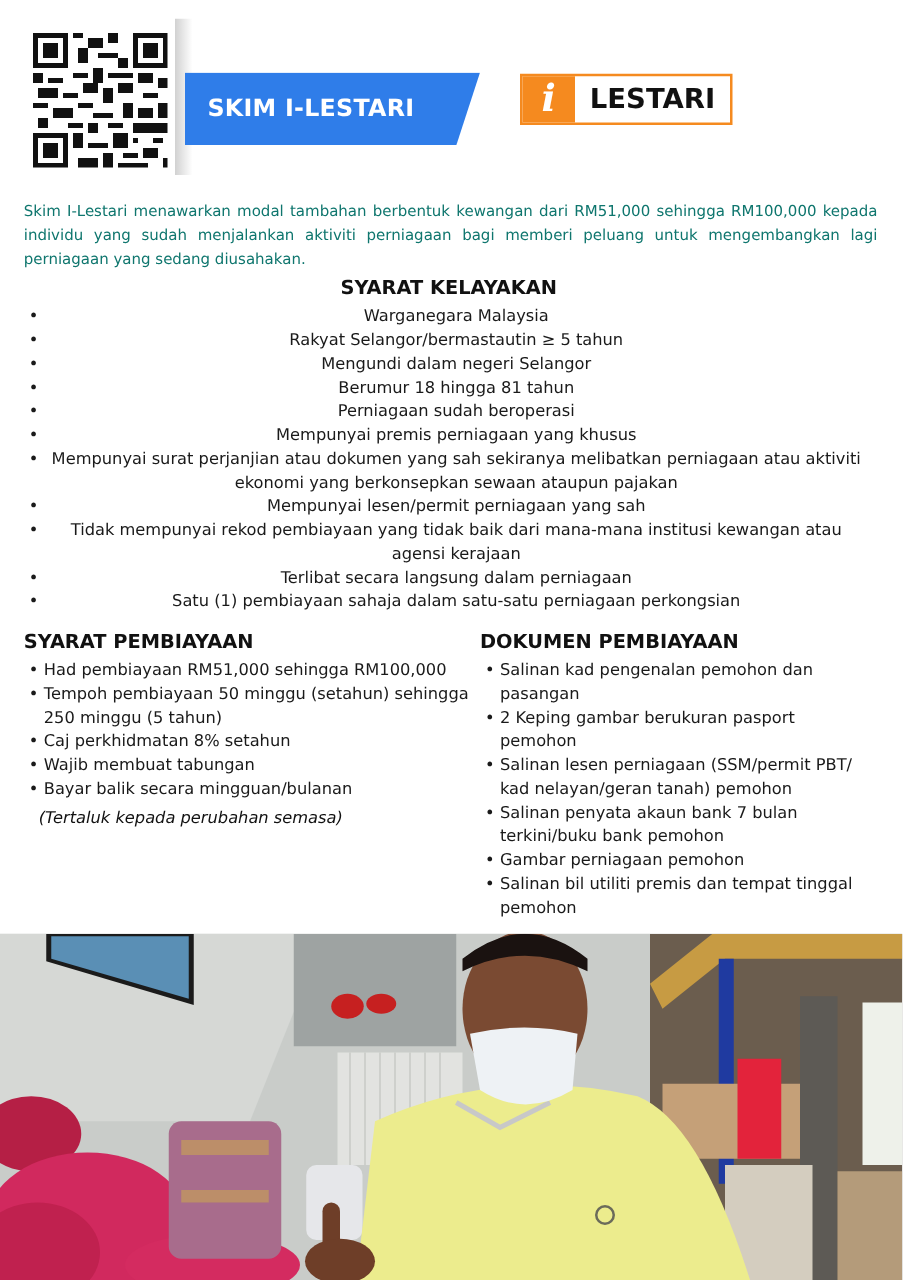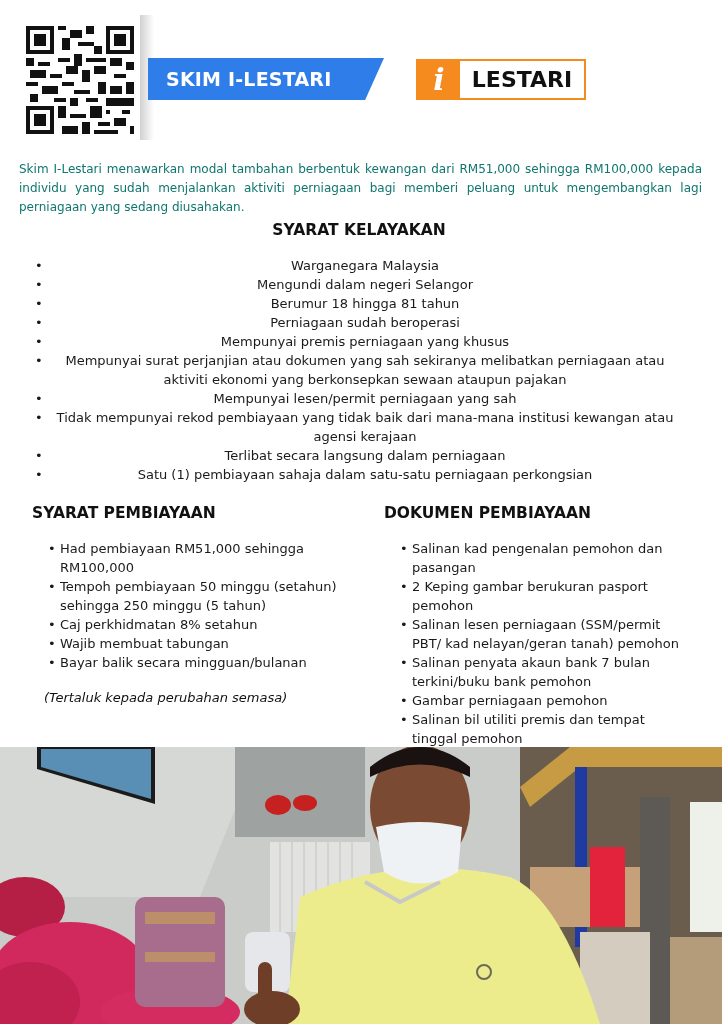--- a/index.html
+++ b/index.html
@@ -1,37 +1,37 @@
 <!DOCTYPE html>
 <html><head>
 <meta charset="utf-8">
 <style>
   html, body { margin:0; padding:0; }
   body { width:722px; height:1024px; background:#ffffff; position:relative; overflow:hidden;
          font-family:"DejaVu Sans", sans-serif; color:#111; }
   .qr { position:absolute; left:26px; top:26px; width:108px; height:108px; }
   .qr-shadow { position:absolute; left:140px; top:15px; width:14px; height:125px;
                background:linear-gradient(to right, rgba(0,0,0,0.18), rgba(0,0,0,0)); }
-  .banner { position:absolute; left:148px; top:58px; width:236px; height:42px;
+  .banner { position:absolute; left:148px; top:58px; width:236px; height:58px;
             background:#2f7de9; clip-path:polygon(0 0,100% 0,92% 100%,0 100%);
             display:flex; align-items:center; }
   .banner span { color:#fff; font-weight:bold; font-size:19px; margin-left:18px; letter-spacing:0.2px; }
   .logo { position:absolute; left:416px; top:59px; width:170px; height:41px; display:flex;
           border:2px solid #f58a1f; box-sizing:border-box; }
   .logo .mark { width:42px; background:#f58a1f; display:flex; align-items:center; justify-content:center; }
   .logo .mark span { color:#fff; font-family:"DejaVu Serif", serif; font-style:italic; font-weight:bold; font-size:30px; }
   .logo .word { flex:1; display:flex; align-items:center; justify-content:center; font-weight:bold; font-size:22px; color:#111; }
   .intro { position:absolute; left:19px; top:148px; width:683px; font-size:12px; line-height:19px;
            text-align:justify; color:#0f766e; }
   h2 { margin:0; font-size:15.5px; font-weight:bold; color:#111; line-height:20px; }
-  ul { list-style:none; margin:16px; padding:0; }
+  ul { list-style:none; margin:4px; padding:0; }
   li { position:relative; padding-left:12px; font-size:13px; line-height:19px; color:#1a1a1a; }
   li::before { content:"•"; position:absolute; left:0; top:0; }
   .sec1 { position:absolute; left:19px; top:220px; width:680px;text-align:center; }
-  .sec2 { position:absolute; left:32px; top:503px; width:360px; }
+  .sec2 { position:absolute; left:19px; top:503px; width:360px; }
   .sec3 { position:absolute; left:384px; top:503px; width:320px; }
   .note { font-style:italic; padding-left:12px; font-size:13px; line-height:19px; }
   .photo { position:absolute; left:0; top:747px; width:722px; height:277px; overflow:hidden; background:#cfd3d0; }
 </style>
 </head>
 <body>
 
 <svg class="qr" viewBox="0 0 27 27" shape-rendering="crispEdges">
   <rect width="27" height="27" fill="#fff"></rect>
   <g fill="#111">
@@ -53,20 +53,21 @@
     </div>
   <div class="word">LESTARI</div>
 </div>
 
 <p class="intro">Skim I-Lestari menawarkan modal tambahan berbentuk kewangan dari RM51,000 sehingga RM100,000 kepada individu yang sudah menjalankan aktiviti perniagaan bagi memberi peluang untuk mengembangkan lagi perniagaan yang sedang diusahakan.</p>
 
 <section class="sec1">
   <h2>SYARAT KELAYAKAN</h2>
   <ul>
     <li>Warganegara Malaysia</li>
+    <li>Rakyat Selangor/bermastautin ≥ 5 tahun</li>
     <li>Mengundi dalam negeri Selangor</li>
     <li>Berumur 18 hingga 81 tahun</li>
     <li>Perniagaan sudah beroperasi</li>
     <li>Mempunyai premis perniagaan yang khusus</li>
     <li>Mempunyai surat perjanjian atau dokumen yang sah sekiranya melibatkan perniagaan atau aktiviti ekonomi yang berkonsepkan sewaan ataupun pajakan</li>
     <li>Mempunyai lesen/permit perniagaan yang sah</li>
     <li>Tidak mempunyai rekod pembiayaan  yang tidak baik dari mana-mana institusi kewangan atau agensi kerajaan</li>
     <li>Terlibat secara langsung dalam perniagaan</li>
     <li>Satu (1) pembiayaan sahaja dalam satu-satu perniagaan perkongsian</li>
   </ul>

